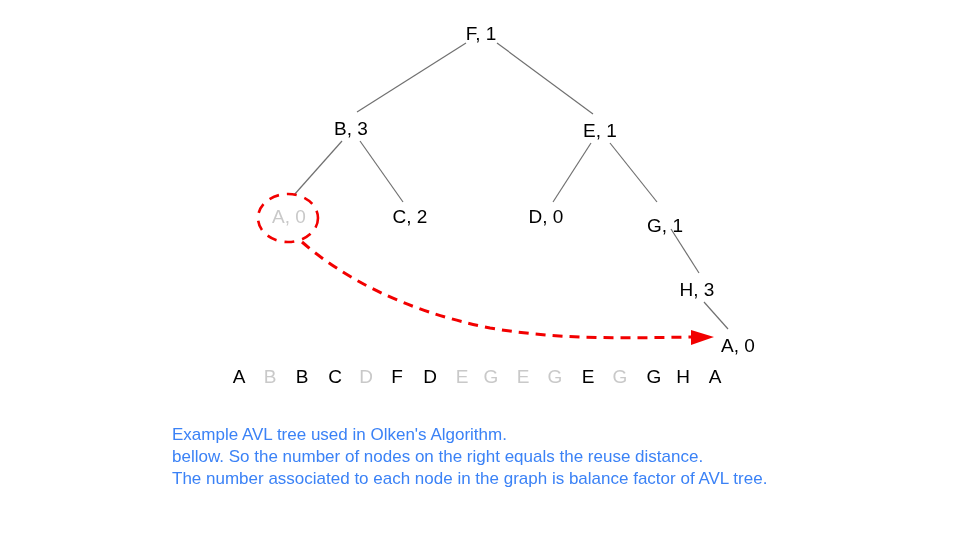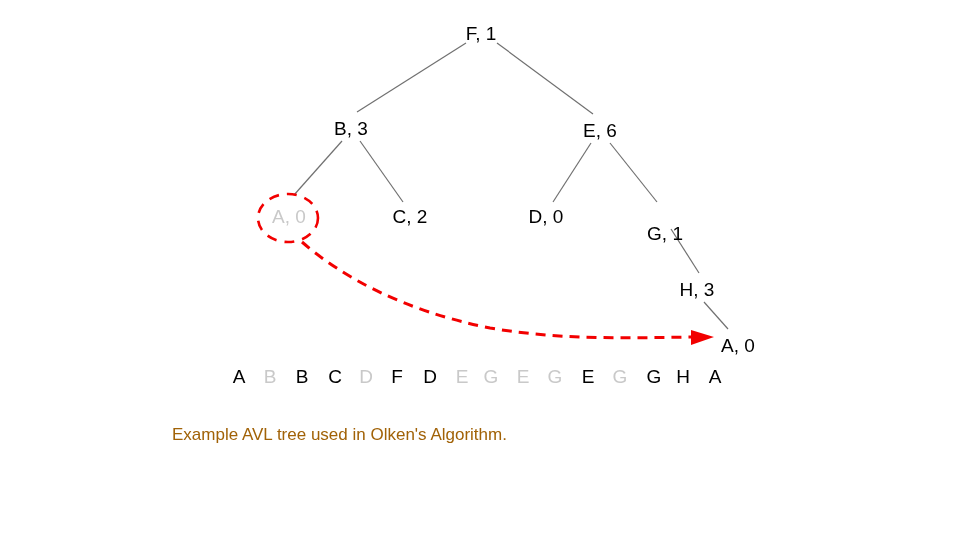--- a/index.html
+++ b/index.html
@@ -33,21 +33,21 @@
     transform: translate(-50%, -50%);
     font-size: 19px;
     color: #000000;
   }
   .caption {
     position: absolute;
     left: 172px;
     top: 424px;
     font-size: 17px;
     line-height: 22px;
-    color: #a16207;
+    color: #3b82f6;
     white-space: nowrap;
   }
 </style>
 </head>
 <body>
 
 <div class="canvas">
 
   <svg class="lines-layer" width="960" height="540" viewBox="0 0 960 540">
     <g stroke-width="1.2" fill="none">
@@ -65,23 +65,23 @@
 
     <path d="M 302 242 C 340 275 400 310 490 328 C 560 340 625 338 692 337" fill="none" stroke-width="3" stroke-dasharray="10 7" stroke-linecap="butt" stroke="#f20000"></path>
 
     <polygon points="714,337 691,330 691,345" fill="#f20000"></polygon>
   </svg>
 
   <div class="node" style="left:481px; top:34px">F, 1</div>
   <div class="node" style="left:351px; top:129px">B, 3</div>
   <div class="node" style="left: 289px; top: 217px; color: rgb(201, 201, 201);">A, 0</div>
   <div class="node" style="left:410px; top:217px">C, 2</div>
-  <div class="node" style="left:600px; top:131px">E, 6</div>
+  <div class="node" style="left:600px; top:131px">E, 1</div>
   <div class="node" style="left:546px; top:217px">D, 0</div>
-  <div class="node" style="left:665px; top:234px">G, 1</div>
+  <div class="node" style="left:665px; top:226px">G, 1</div>
   <div class="node" style="left:697px; top:290px">H, 3</div>
   <div class="node" style="left:738px; top:346px">A, 0</div>
 
   <span class="seq-letter" style="left: 239px; color: rgb(0, 0, 0);">A</span>
   <span class="seq-letter" style="left: 270px; color: rgb(201, 201, 201);">B</span>
   <span class="seq-letter" style="left: 302px; color: rgb(0, 0, 0);">B</span>
   <span class="seq-letter" style="left: 335px; color: rgb(0, 0, 0);">C</span>
   <span class="seq-letter" style="left: 366px; color: rgb(201, 201, 201);">D</span>
   <span class="seq-letter" style="left: 397px; color: rgb(0, 0, 0);">F</span>
   <span class="seq-letter" style="left: 430px; color: rgb(0, 0, 0);">D</span>
@@ -90,15 +90,17 @@
   <span class="seq-letter" style="left: 523px; color: rgb(201, 201, 201);">E</span>
   <span class="seq-letter" style="left: 555px; color: rgb(201, 201, 201);">G</span>
   <span class="seq-letter" style="left: 588px; color: rgb(0, 0, 0);">E</span>
   <span class="seq-letter" style="left: 620px; color: rgb(201, 201, 201);">G</span>
   <span class="seq-letter" style="left: 654px; color: rgb(0, 0, 0);">G</span>
   <span class="seq-letter" style="left: 683px; color: rgb(0, 0, 0);">H</span>
   <span class="seq-letter" style="left: 715px; color: rgb(0, 0, 0);">A</span>
 
   <div class="caption">
     <div>Example AVL tree used in Olken's Algorithm.</div>
+    <div>bellow. So the number of nodes on the right equals the reuse distance.</div>
+    <div>The number associated to each node in the graph is balance factor of AVL tree.</div>
   </div>
 
 </div>
 
 </body></html>

